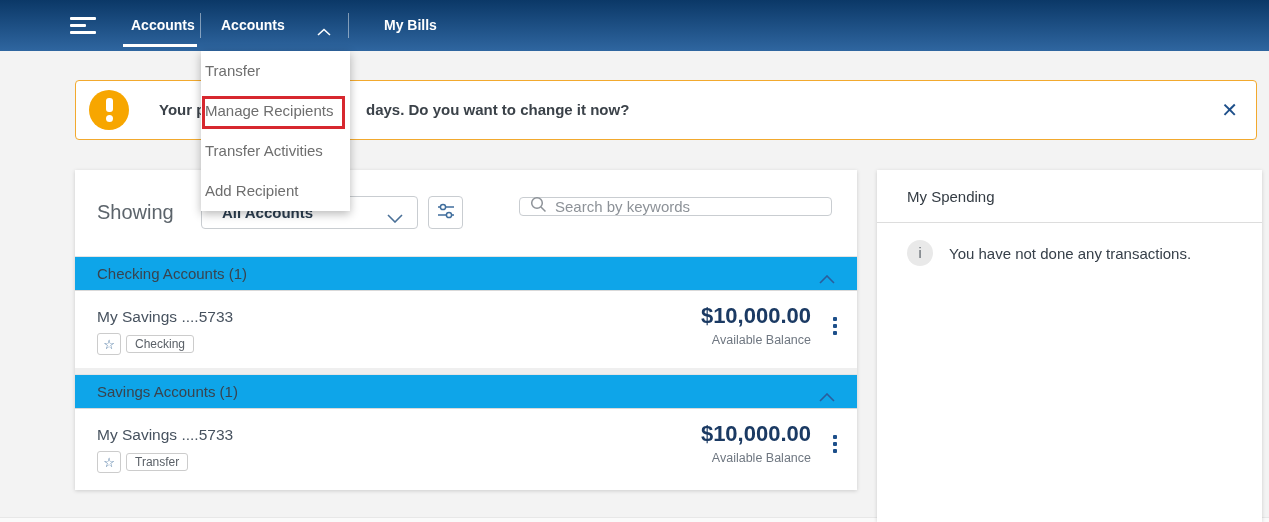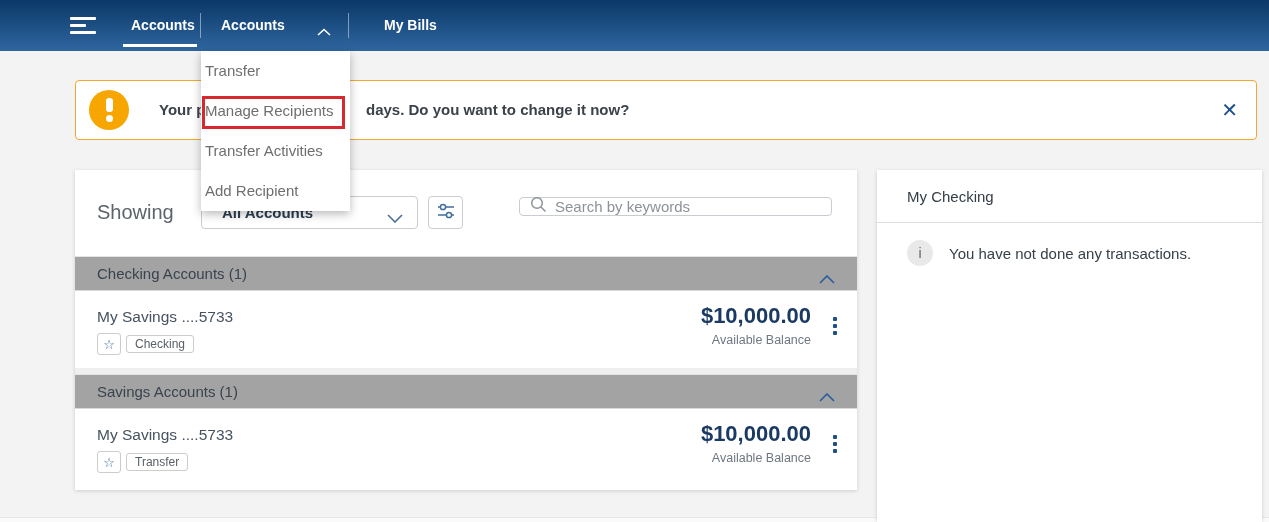--- a/index.html
+++ b/index.html
@@ -59,21 +59,21 @@
   .filter-btn { position:absolute; left:353px; top:26px; width:35px; height:33px;
     border:1px solid #c9cdd1; border-radius:4px; background:#fff; cursor:pointer;
     display:flex; align-items:center; justify-content:center; }
   .search { position:absolute; left:444px; top:27px; width:313px; height:19px;
     border:1px solid #c9cdd1; border-radius:4px; display:flex; align-items:center;
     padding:8px 10px; gap:8px; background:#fff; }
   .search input { border:none; outline:none; width:100%; font-size:15px; color:#555;
     font-family:inherit; background:transparent; }
   .search input::placeholder { color:#8d9298; }
 
-  .section-header { position:absolute; left:0; width:782px; height:35px; background:#a3a3a3;
+  .section-header { position:absolute; left:0; width:782px; height:35px; background:#0ea5e9;
     border-top:1px solid #e4e4e4; border-bottom:1px solid #d9d9d9; cursor:pointer; }
   .section-title { line-height:33px; padding-left:22px; font-size:15px; color:#39434e; }
   .section-chevron { position:absolute; right:22px; top:13px; cursor:pointer; }
   .hdr-1 { top:86px; } .hdr-2 { top:204px; }
 
   .acct-row { position:absolute; left:0; width:782px; }
   .row-1 { top:121px; height:77px; } .row-2 { top:239px; height:81px; }
   .acct-name { position:absolute; left:22px; top:17px; font-size:15.5px; color:#47525f; cursor:pointer; }
   .badges { position:absolute; left:22px; top:42px; display:flex; align-items:center; gap:5px; }
   .star-box { width:24px; height:22px; border:1px solid #ccc; border-radius:3px;
@@ -221,19 +221,19 @@
     <div class="balance-label">Available Balance</div>
     <div class="kebab">
         <i></i>
         <i></i>
         <i></i>
       </div>
   </div>
 </section>
 
 <aside class="spending-card">
-  <div class="spending-title">My Checking</div>
+  <div class="spending-title">My Spending</div>
   <div class="spending-divider"></div>
   <div class="info-circle">i</div>
   <div class="spending-msg">You have not done any transactions.</div>
 </aside>
 
 <div class="bottom-strip"></div>
 
 </body></html>

